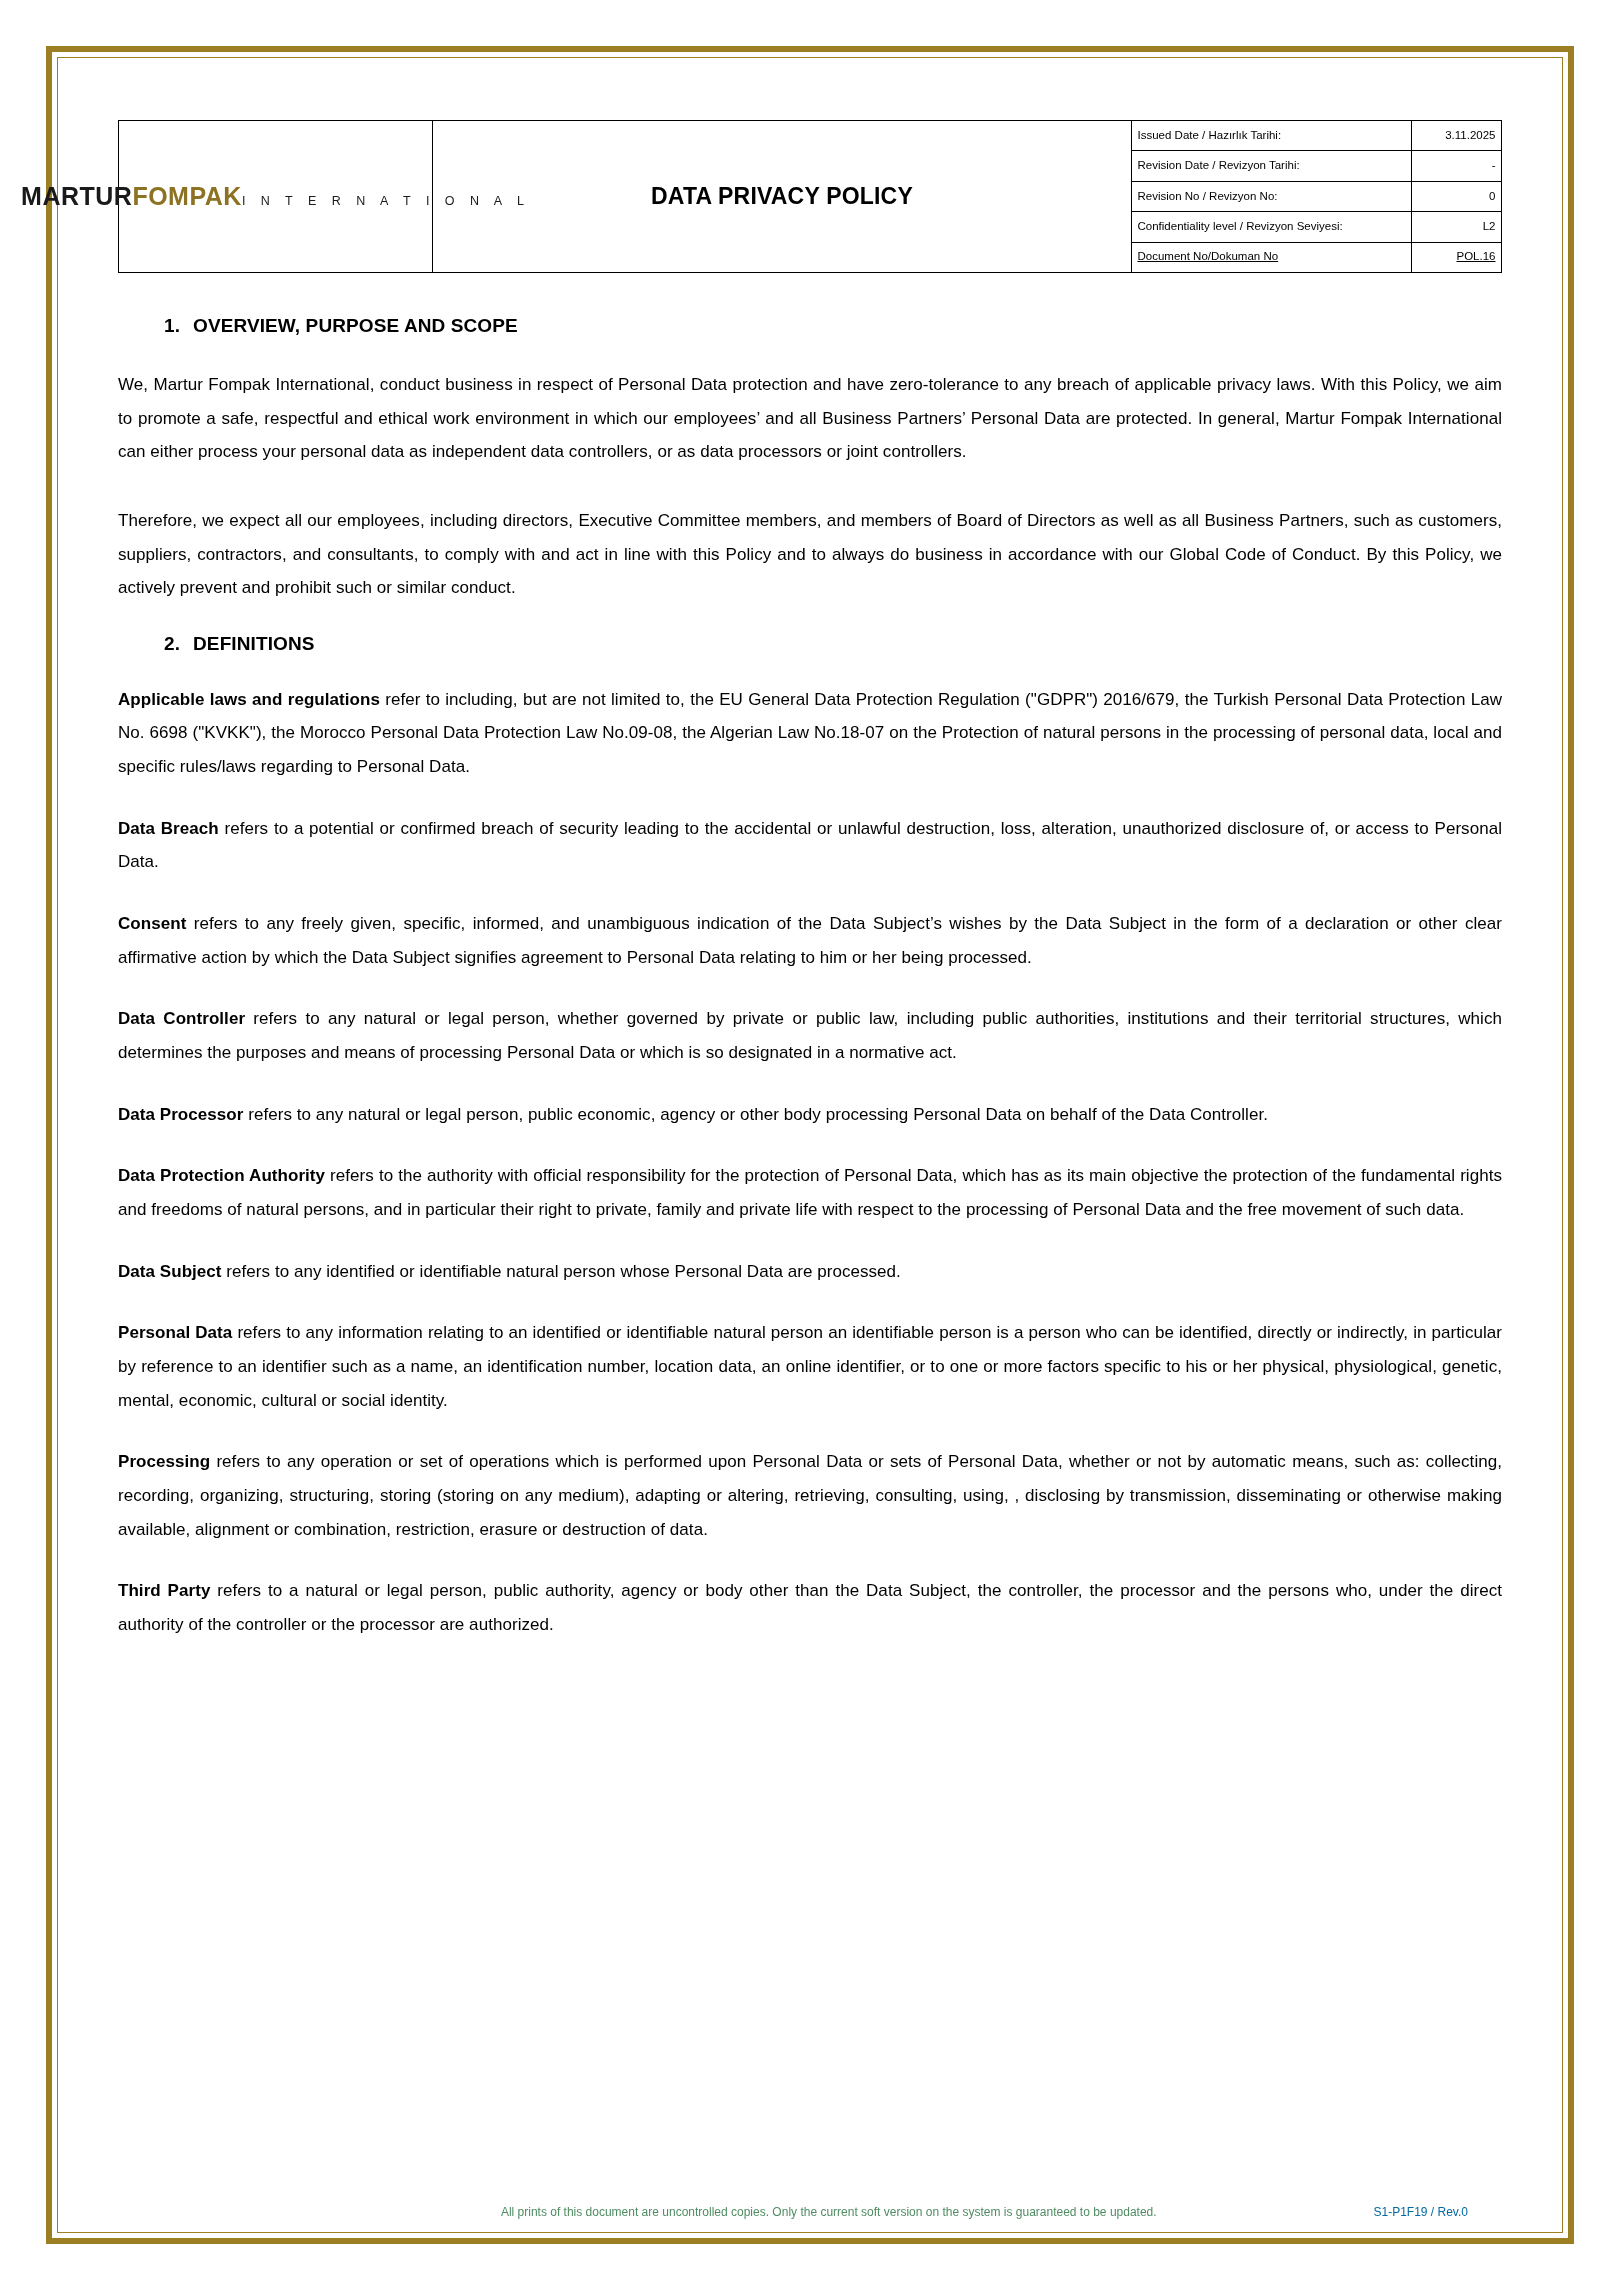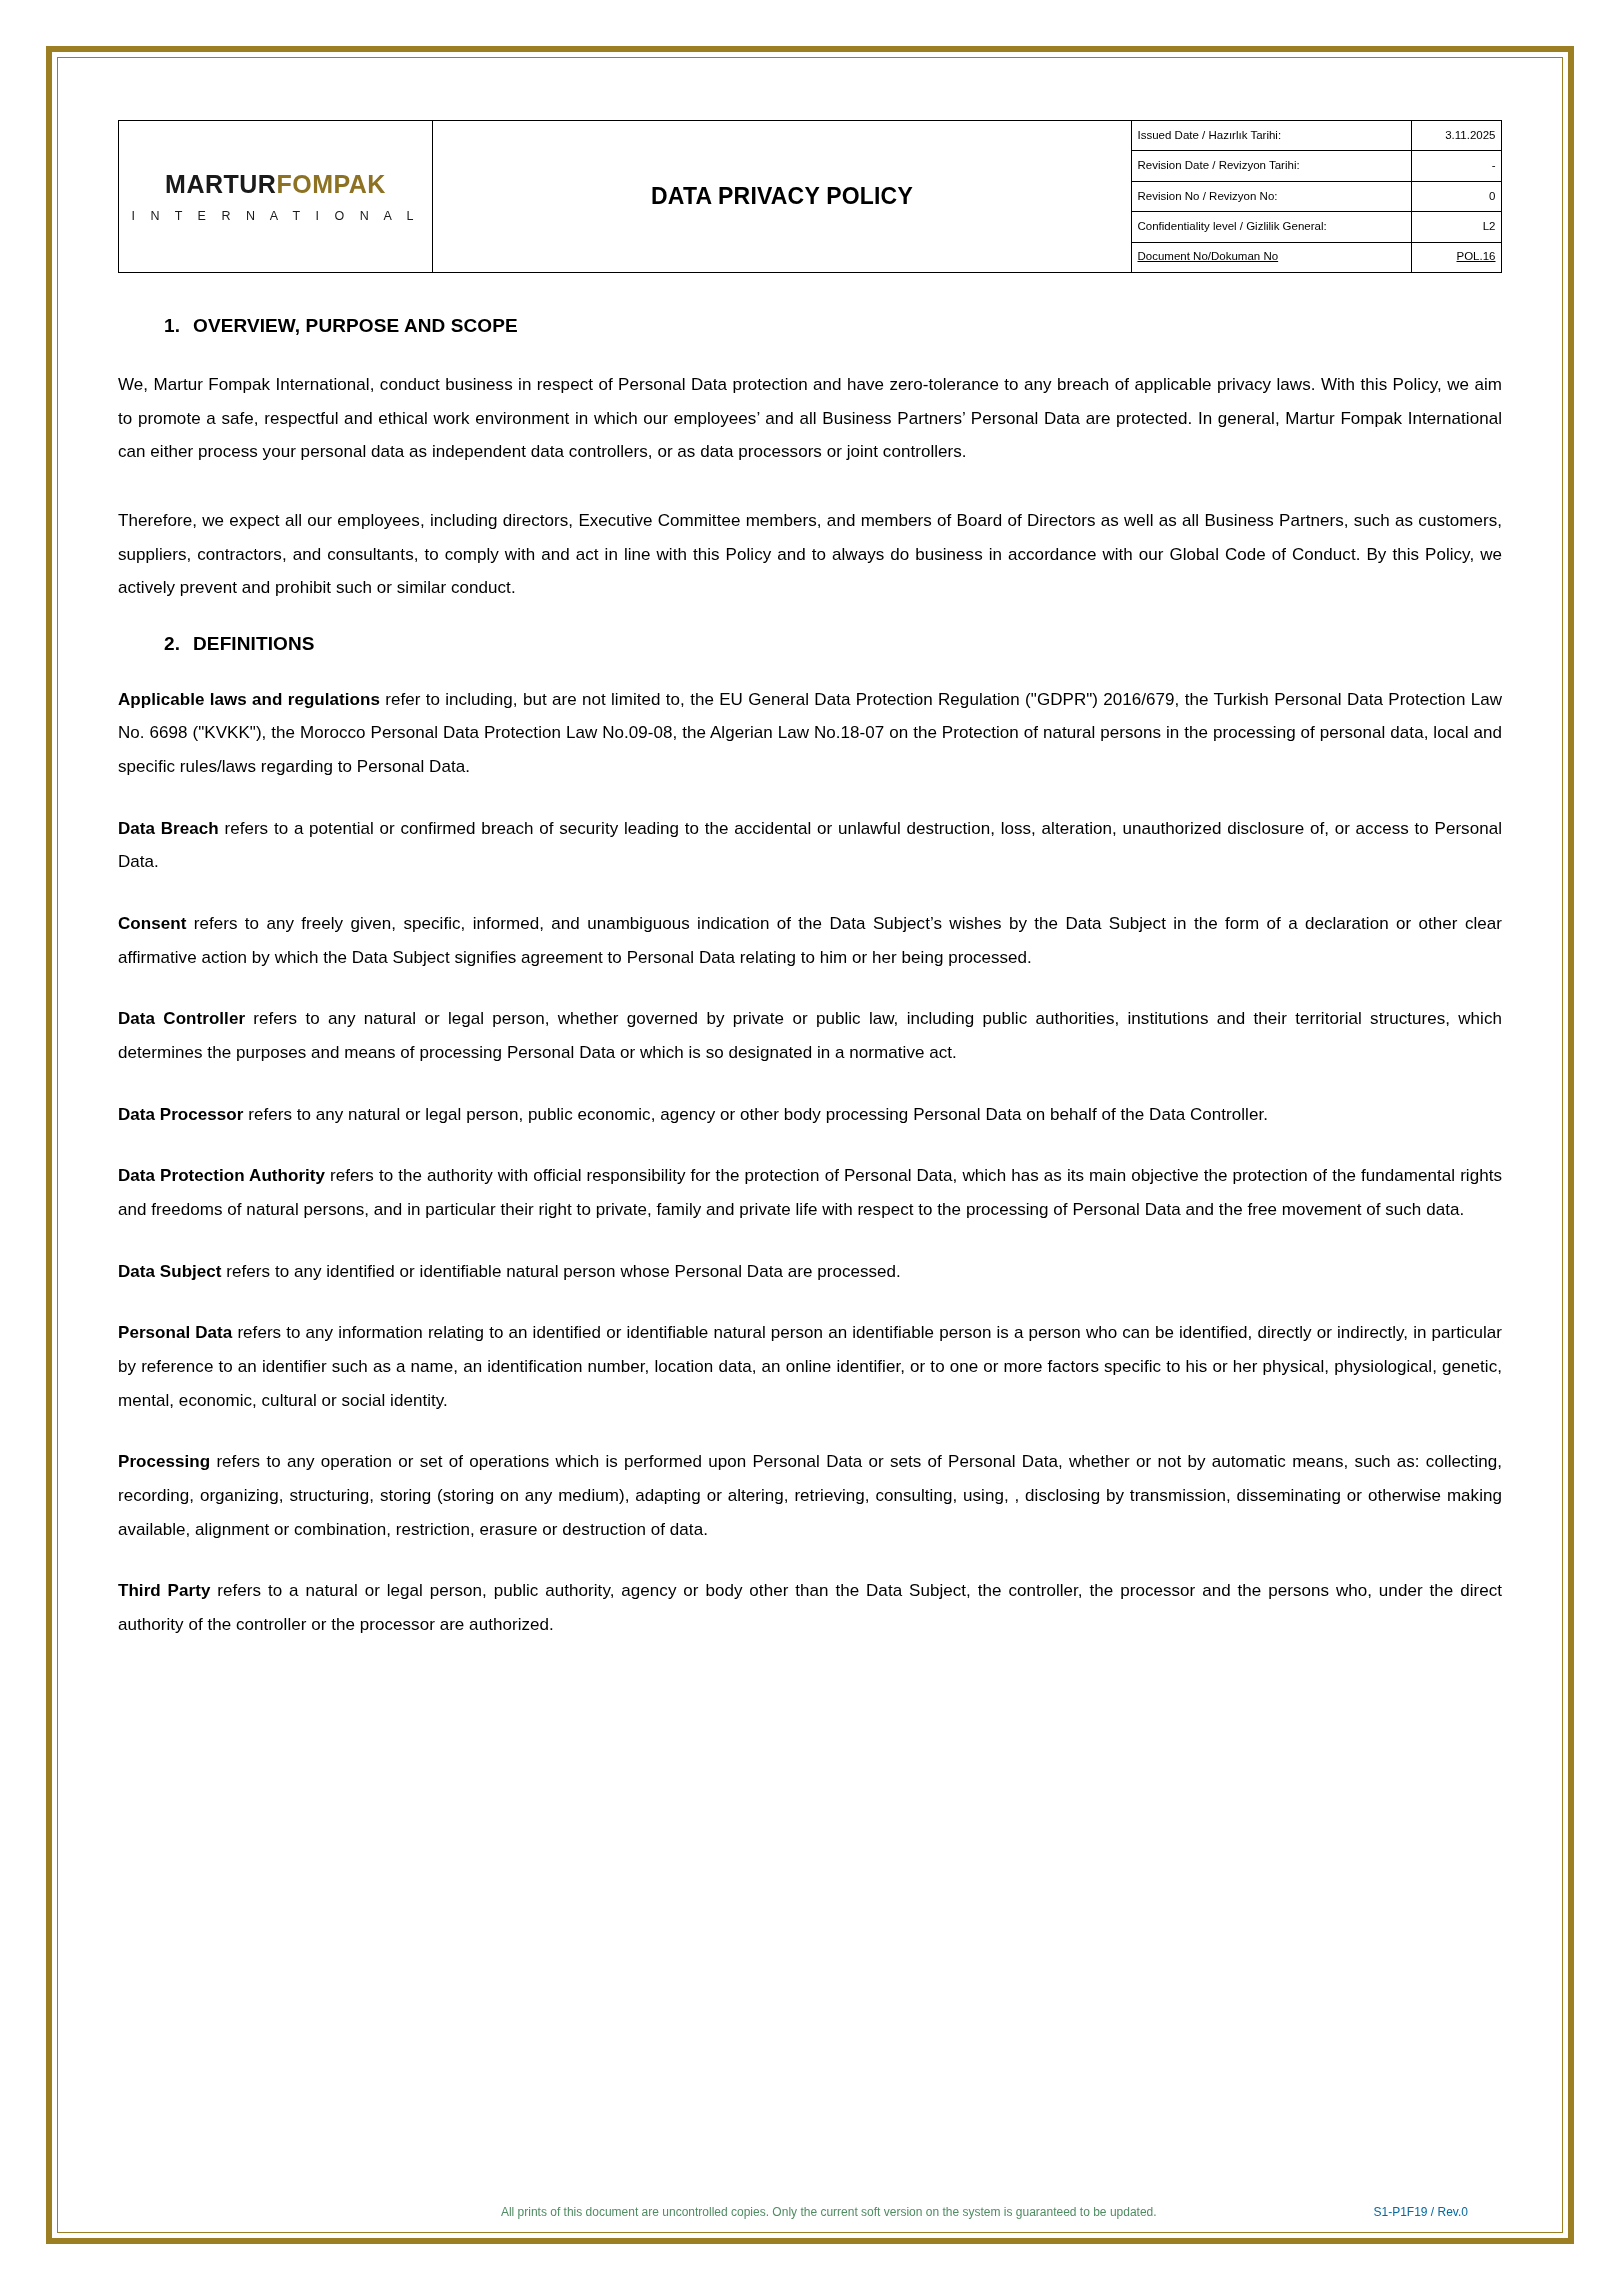--- a/index.html
+++ b/index.html
@@ -51,21 +51,21 @@
     width: 1384px;
     border: 0.9px solid #000;
     box-sizing: border-box;
     margin-bottom: 42px;
   }
   .hdr-logo {
     width: 314px;
     border-right: 0.9px solid #000;
     box-sizing: border-box;
     display: flex;
-    flex-direction: column;
+    flex-direction: row;
     align-items: center;
     justify-content: center;
     padding: 13px 5.5px;
   }
   .logo-line1 {
     font-size: 25px;
     font-weight: bold;
     letter-spacing: 0.5px;
     white-space: nowrap;
   }
@@ -184,21 +184,21 @@
             </tr>
             <tr>
               <td class="k">Revision Date / Revizyon Tarihi:</td>
               <td class="v">-</td>
             </tr>
             <tr>
               <td class="k">Revision No / Revizyon No:</td>
               <td class="v">0</td>
             </tr>
             <tr>
-              <td class="k">Confidentiality level / Gizlilik General:</td>
+              <td class="k">Confidentiality level / Revizyon Seviyesi:</td>
               <td class="v">L2</td>
             </tr>
             <tr>
               <td class="k">Document No/Dokuman No</td>
               <td class="v">POL.16</td>
             </tr>
           </tbody>
         </table>
       </div>
     </div>

